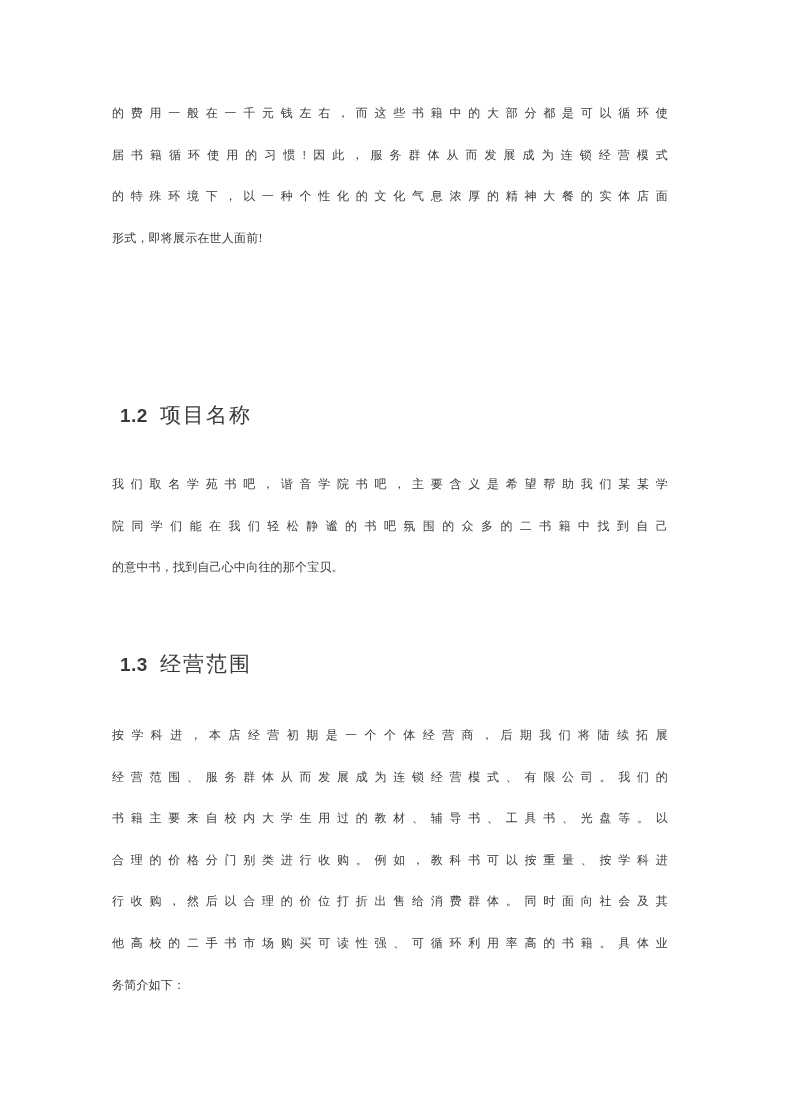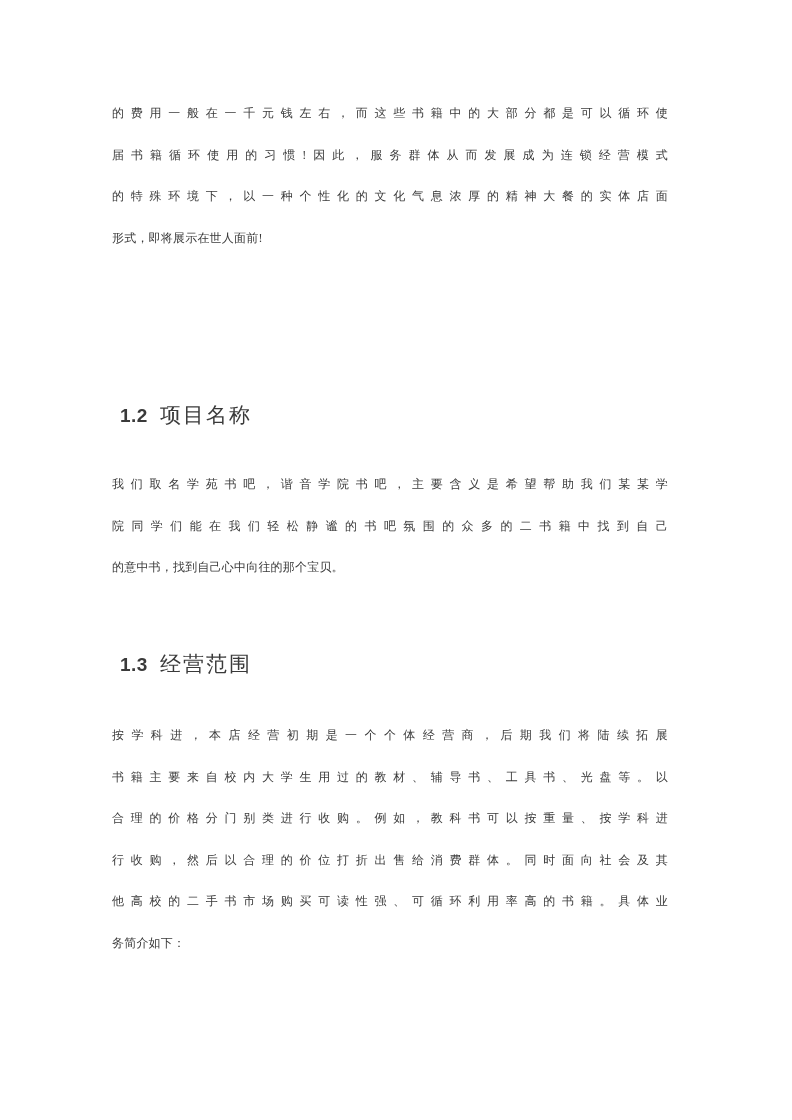--- a/index.html
+++ b/index.html
@@ -78,20 +78,21 @@
       <div class="line">院同学们能在我们轻松静谧的书吧氛围的众多的二书籍中找到自己</div>
       <div class="line last">的意中书，找到自己心中向往的那个宝贝。</div>
     </div>
 
   <div class="heading pos-h13">
     <span class="num">1.3</span><span class="title">经营范围</span>
   </div>
 
   <div class="para pos-p3">
       <div class="line">按学科进，本店经营初期是一个个体经营商，后期我们将陆续拓展</div>
+      <div class="line">经营范围、服务群体从而发展成为连锁经营模式、有限公司。我们的</div>
       <div class="line">书籍主要来自校内大学生用过的教材、辅导书、工具书、光盘等。以</div>
       <div class="line">合理的价格分门别类进行收购。例如，教科书可以按重量、按学科进</div>
       <div class="line">行收购，然后以合理的价位打折出售给消费群体。同时面向社会及其</div>
       <div class="line">他高校的二手书市场购买可读性强、可循环利用率高的书籍。具体业</div>
       <div class="line last">务简介如下：</div>
     </div>
 
 </div>
 
 </body></html>

